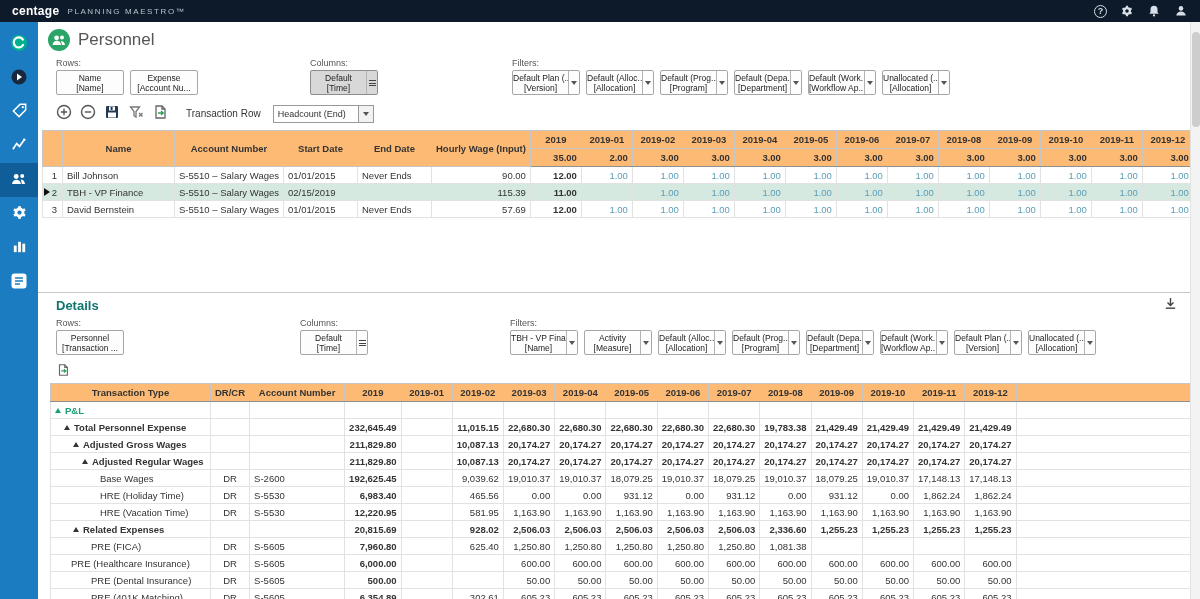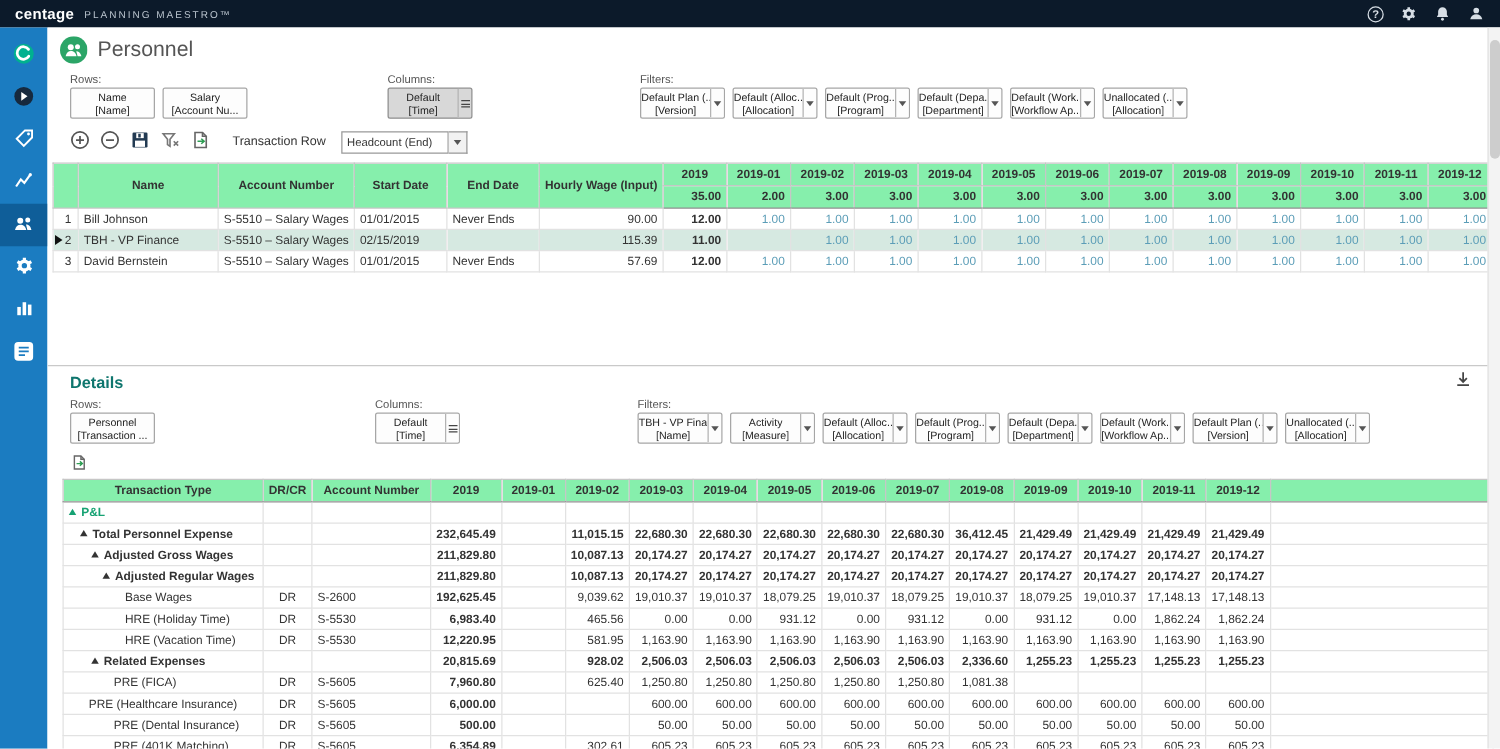--- a/index.html
+++ b/index.html
@@ -51,21 +51,21 @@
   .tool-btn{background:none;border:none;padding:0;cursor:pointer;display:flex}
   .tool-label{font-size:10px;color:#333;margin-left:10px}
   .combo{display:flex;margin-left:4px;cursor:pointer}
   .combo-text{width:86px;height:18px;border:1px solid #999;font-size:9px;display:flex;align-items:center;padding-left:4px;background:#fff;white-space:nowrap;overflow:hidden}
   .combo-arrow{width:15px;height:18px;border:1px solid #999;border-left:none;display:flex;align-items:center;justify-content:center;background:#f2f2f2}
 
   
   .grid-wrap{position:relative;margin-left:4px;margin-top:2px}
   .details-wrap{margin-left:12px}
   table.grid{border-collapse:collapse;table-layout:fixed;font-size:9.5px;border:1px solid #939393;background:#fff}
-  .grid th{border:1px solid #c6c6c6;font-size:9.5px;font-weight:700;color:#333;height:18px;padding:0 4px;background:#86efac;
+  .grid th{border:1px solid #c6c6c6;font-size:9.5px;font-weight:700;color:#333;height:18px;padding:0 4px;background:#fdba74;
     overflow:hidden;white-space:nowrap;text-align:center}
   .grid thead tr:last-child th{border-bottom-color:#8f8f8f}
   .grid td{border:1px solid #e2e2e2;height:17px;padding:0 4px;white-space:nowrap;overflow:hidden;color:#333}
   .grid td.num,.grid th.num{text-align:right}
   .grid td.ctr{text-align:center}
   .grid td.total{font-weight:700}
   .grid td.editable{color:#5b9db7}
   .grid tr.selected td{background:#d6e9e1}
   td.row-number{position:relative;text-align:right;padding-right:5px}
   .sel-marker{position:absolute;left:1px;top:50%;margin-top:-4px;width:0;height:0;
@@ -202,21 +202,21 @@
 
       <div class="cfg">
         <div class="cfg-group">
           <div class="cfg-label">Rows:</div>
           <div class="chips" id="p-rows">
               <div class="chip">
                 <div class="chip-name">Name</div>
                 <div class="chip-dim">[Name]</div>
               </div>
               <div class="chip">
-                <div class="chip-name">Salary</div>
+                <div class="chip-name">Expense</div>
                 <div class="chip-dim">[Account Nu...</div>
               </div>
             </div>
         </div>
         <div class="cfg-group gap-cols-top">
           <div class="cfg-label">Columns:</div>
           <div class="chips" id="p-cols">
               <div class="chip selected has-ctrl">
                 <div class="chip-name">Default</div>
                 <div class="chip-dim">[Time]</div>
@@ -620,21 +620,21 @@
                   <td class="ctr"></td>
                   <td></td>
                   <td class="num total">232,645.49</td>
                   <td class="num "></td>
                   <td class="num ">11,015.15</td>
                   <td class="num ">22,680.30</td>
                   <td class="num ">22,680.30</td>
                   <td class="num ">22,680.30</td>
                   <td class="num ">22,680.30</td>
                   <td class="num ">22,680.30</td>
-                  <td class="num ">36,412.45</td>
+                  <td class="num ">19,783.38</td>
                   <td class="num ">21,429.49</td>
                   <td class="num ">21,429.49</td>
                   <td class="num ">21,429.49</td>
                   <td class="num ">21,429.49</td>
                   <td class="filler"></td>
                 </tr>
                 <tr class="group">
                   <td class="label-cell" style="padding-left: 22px;"><span class="tri"></span><span class="label-text">Adjusted Gross Wages</span></td>
                   <td class="ctr"></td>
                   <td></td>

